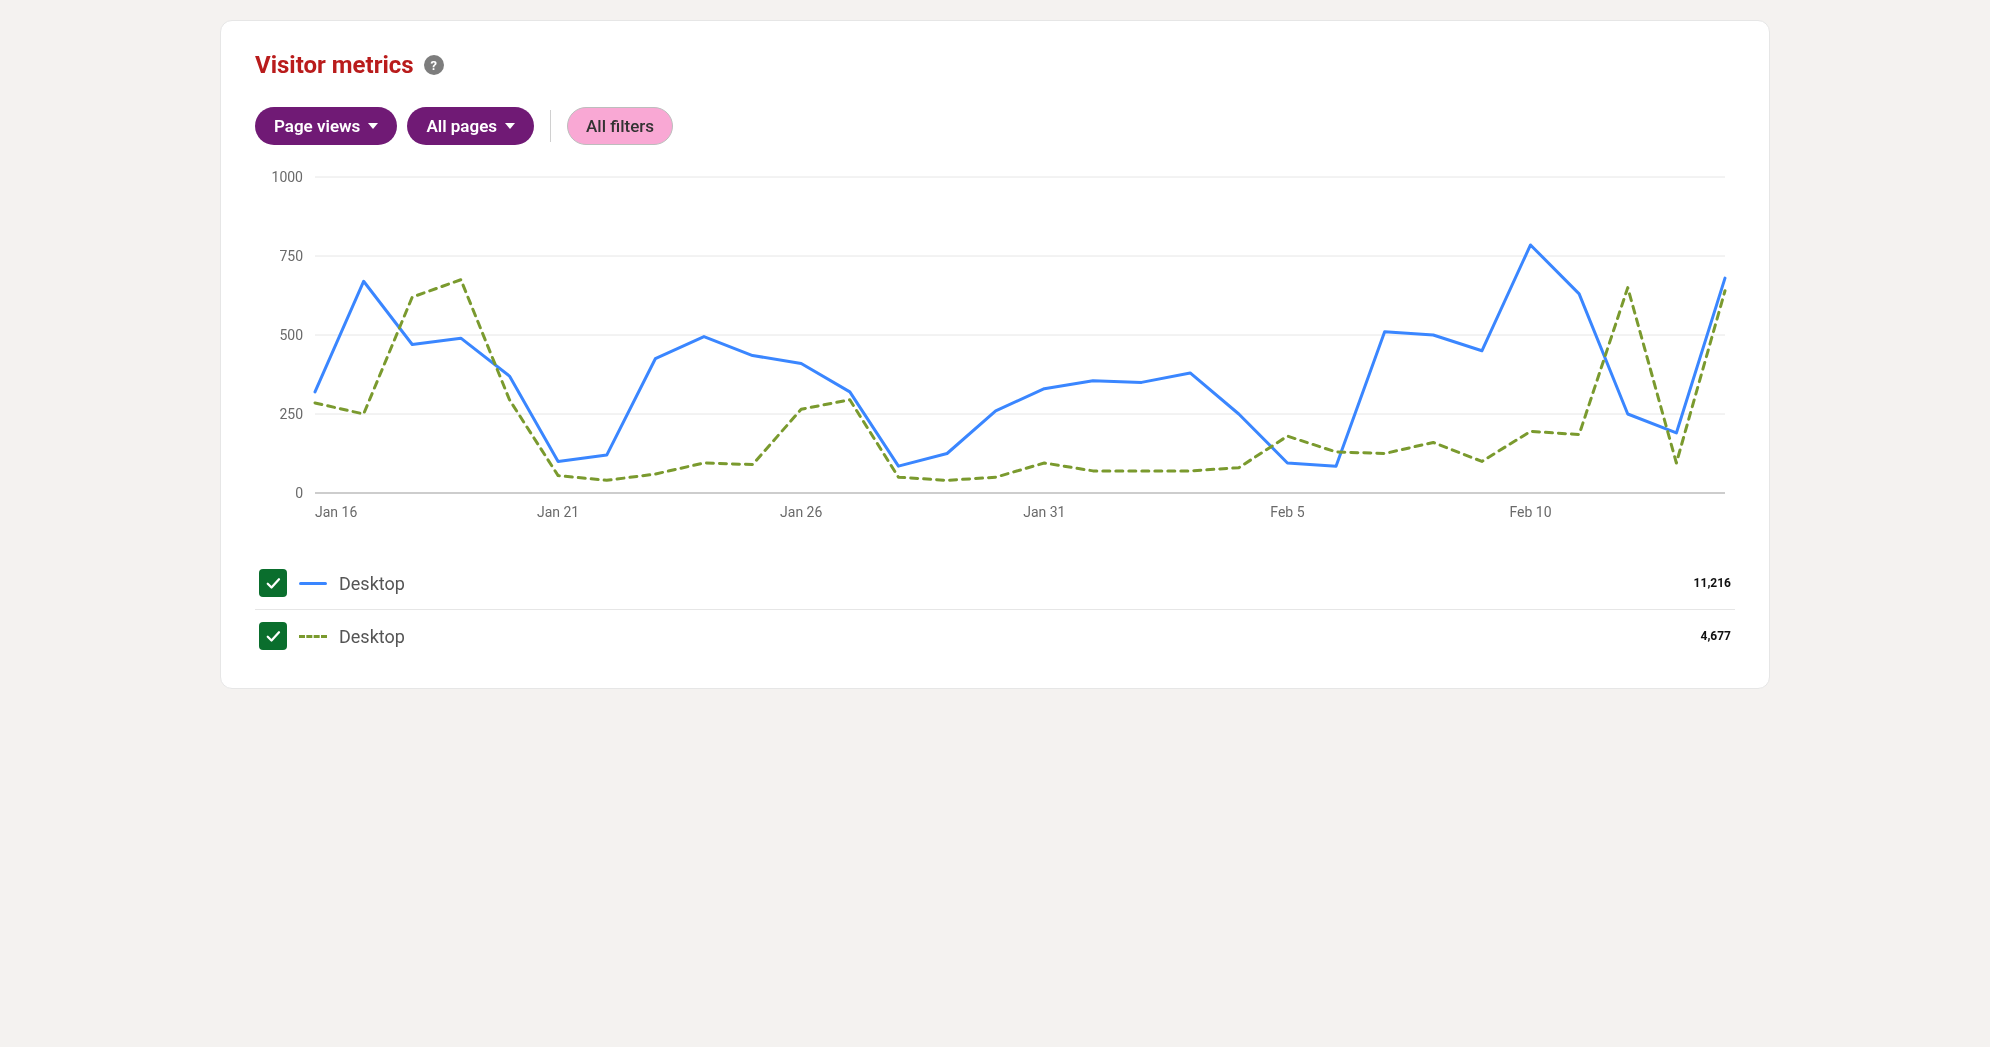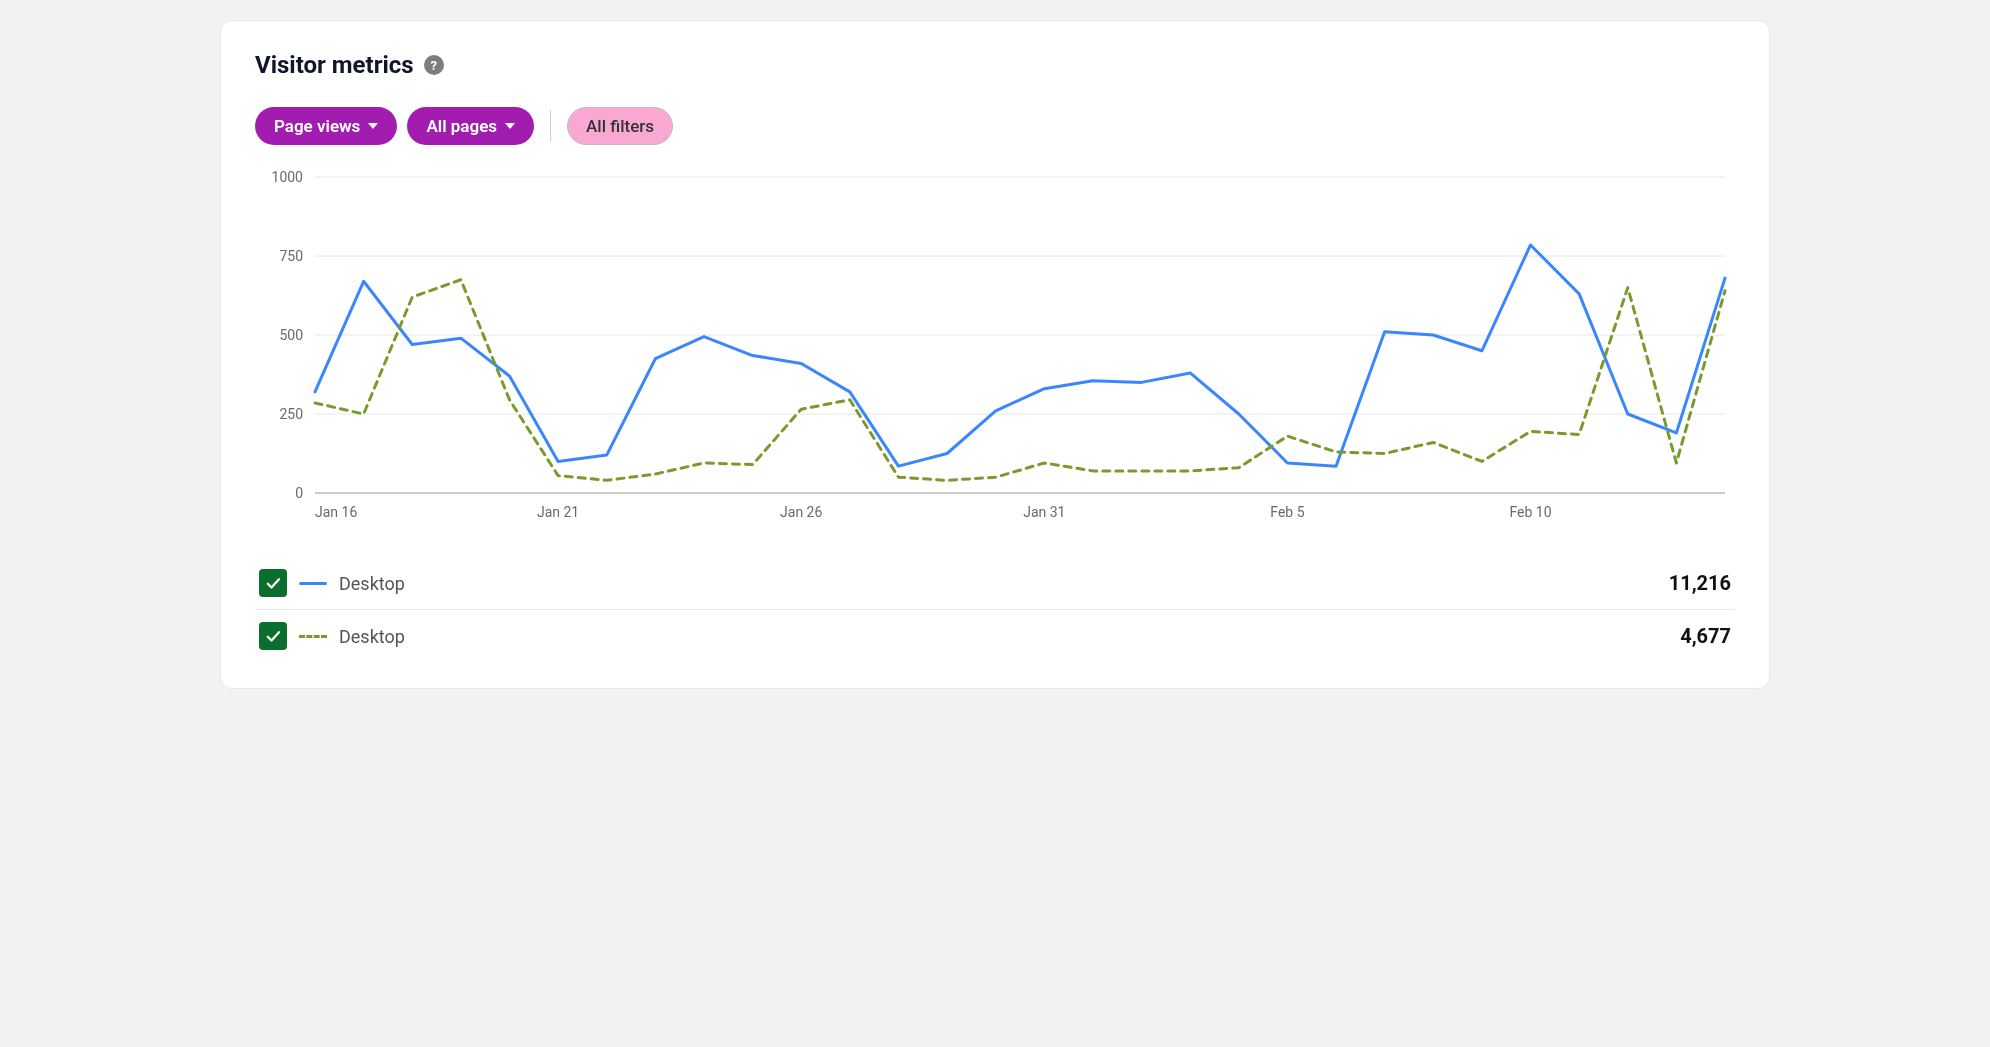--- a/index.html
+++ b/index.html
@@ -21,21 +21,21 @@
   }
   .header-row {
     display: flex;
     align-items: center;
     gap: 10px;
     margin-bottom: 28px;
   }
   .title {
     font-size: 24px;
     font-weight: 700;
-    color: #0f172a;
+    color: #b91c1c;
   }
   .help-icon {
     width: 20px; height: 20px; border-radius: 50%;
     background: #7d7d7d;
     color: #fff;
     display: inline-flex; align-items: center; justify-content: center;
     font-size: 13px; font-weight: 700;
     cursor: pointer;
   }
   .filters {
@@ -50,21 +50,21 @@
     gap: 8px;
     padding: 8px 18px;
     border-radius: 999px;
     font-size: 17px;
     font-weight: 600;
     cursor: pointer;
     border: 1px solid transparent;
     white-space: nowrap;
   }
   .pill.green {
-    background: #a21caf;
+    background: #701a75;
     color: #fff;
   }
   .pill.outline {
     background: #f9a8d4;
     color: #333;
     border: 1px solid #bdbdbd;
     font-weight: 500;
   }
   .caret-down-icon {
     width: 0; height: 0;
@@ -115,21 +115,21 @@
   }
   .swatch-dash {
     width: 28px; height: 0;
     border-top: 3px dashed #7a9a2e;
   }
   .legend-label {
     font-size: 18px;
     color: #555;
   }
   .legend-value {
-    font-size: 20px;
+    font-size: 12px;
     font-weight: 700;
     color: #111;
   }
   .axis-tick {
     font-size: 14px;
     fill: #6a6a6a;
     font-family: inherit;
   }
   .grid-line { stroke: #e6e6e6; stroke-width: 1; }
   .axis-line { stroke: #bdbdbd; stroke-width: 1.5; }

